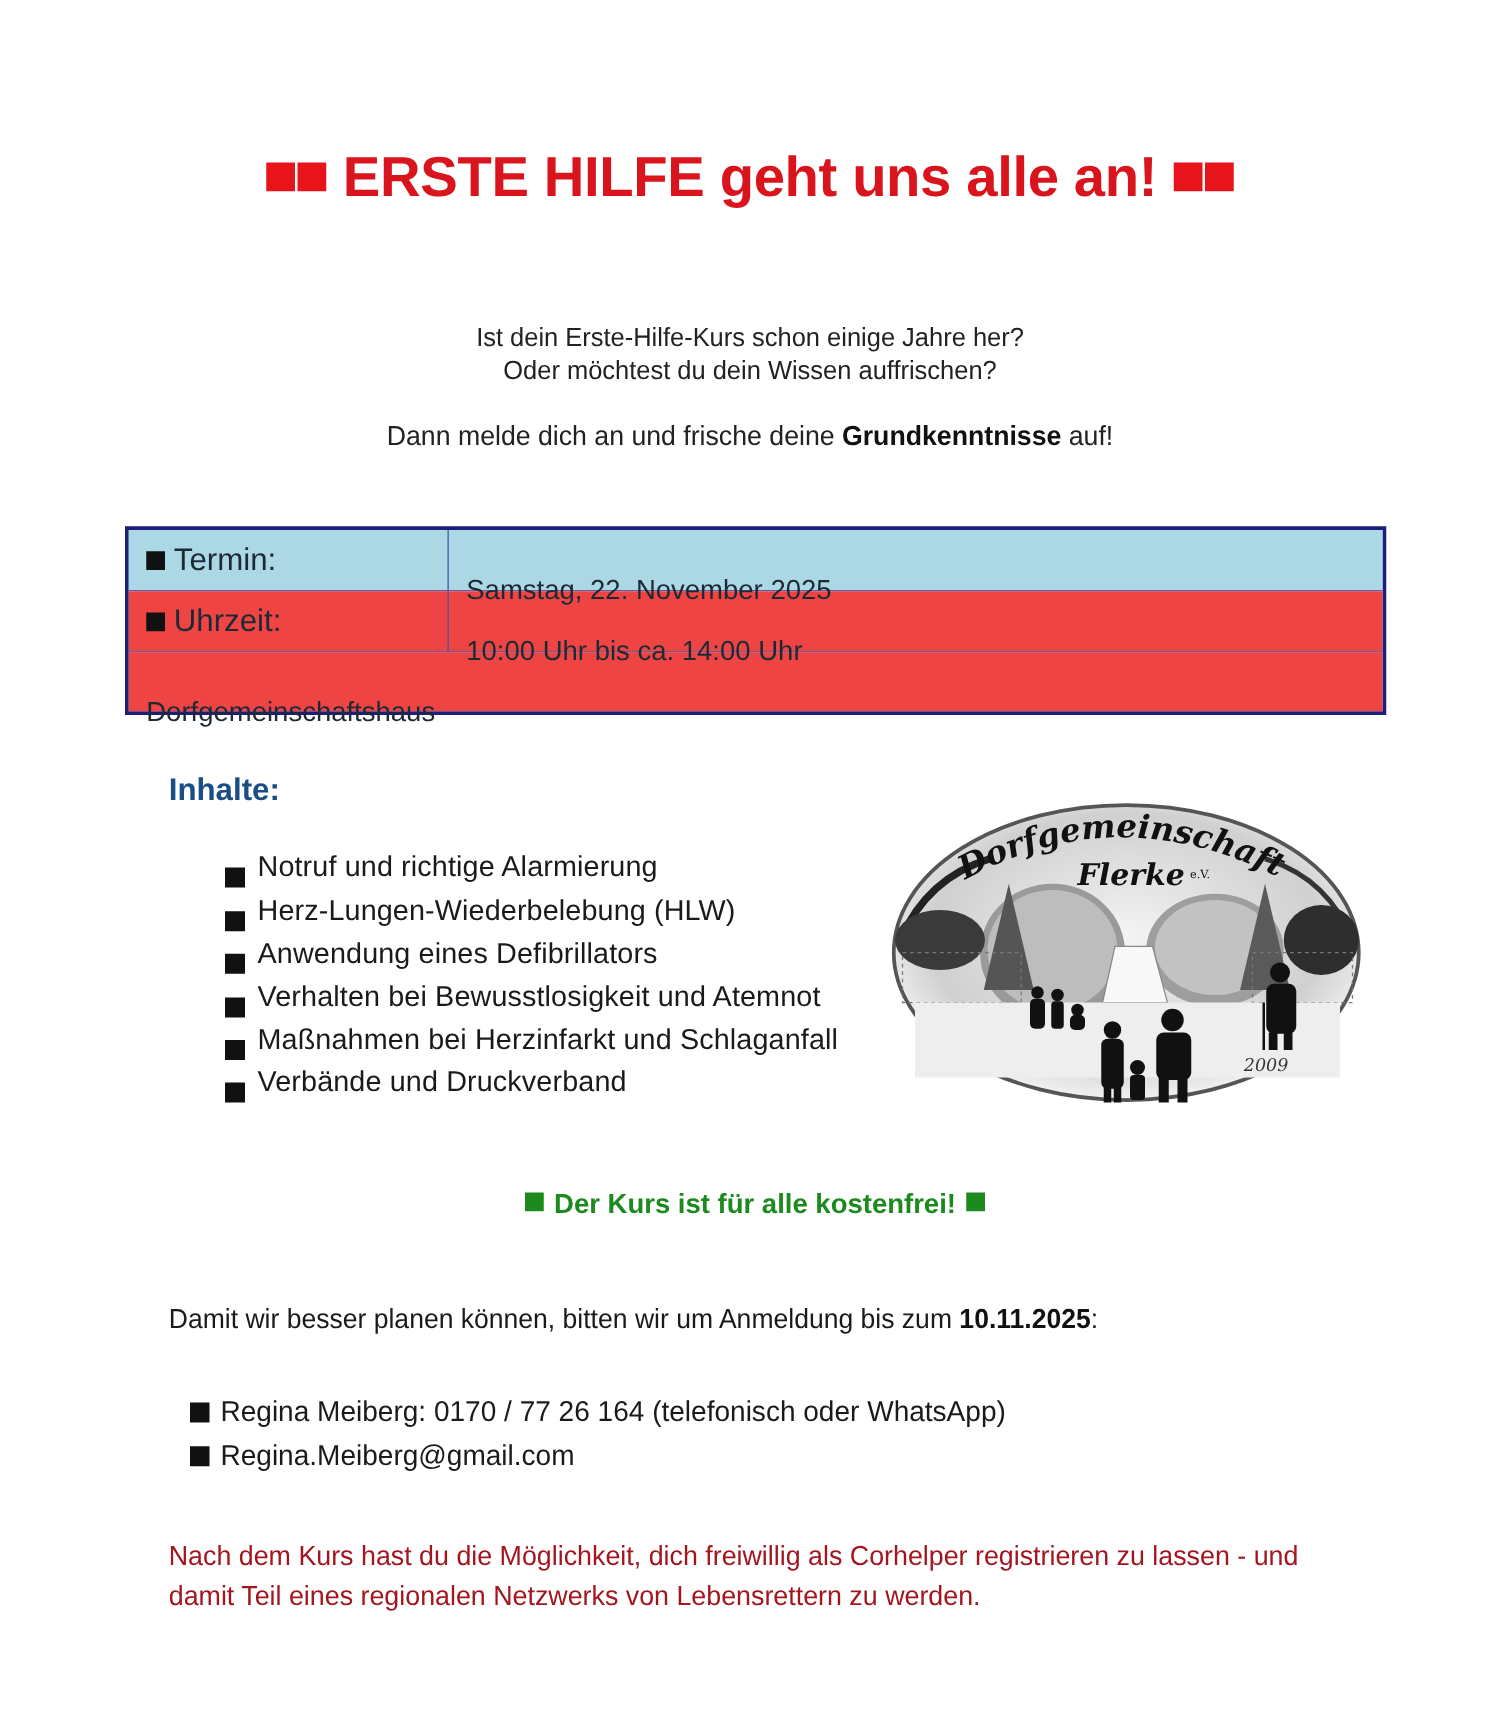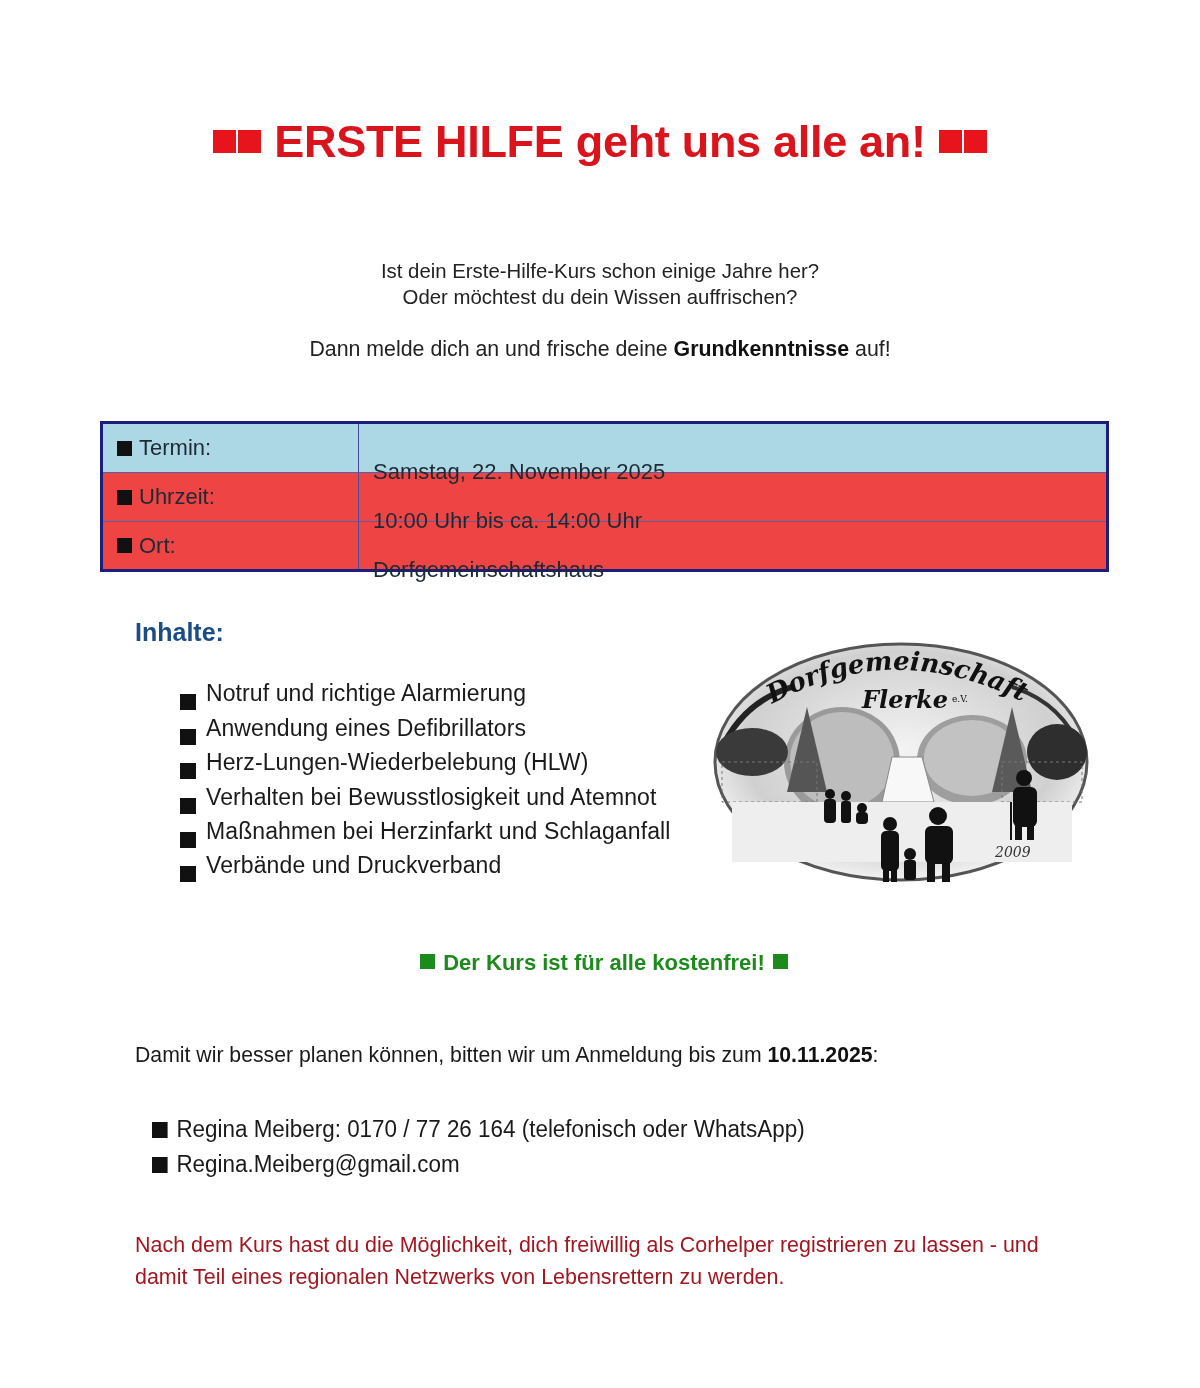--- a/index.html
+++ b/index.html
@@ -72,21 +72,21 @@
     .info-row:last-child { border-bottom: none; height: 47px; }
     .info-row.highlight { background: #acd8e6; }
     .info-row.plain { background: #ef4444; }
     .info-label {
       width: 256px;
       border-right: 1px solid #4a4ea0;
       box-sizing: border-box;
       padding-left: 14px;
       display: flex;
       align-items: center;
-      font-size: 22px;
+      font-size: 25px;
       color: #1d2a33;
     }
     .info-value {
       flex: 1;
       padding-left: 14px;
       display: flex;
       align-items: center;
       font-size: 22px;
       color: #1d2a33;
       margin-top: 48px;
@@ -229,41 +229,37 @@
     <div class="info-value">Samstag, 22. November 2025</div>
   </div>
   <div class="info-row plain">
     <div class="info-label">
         <span class="bsq"></span>
         <span>Uhrzeit:</span>
       </div>
     <div class="info-value">10:00 Uhr bis ca. 14:00 Uhr</div>
   </div>
   <div class="info-row plain">
-    <div class="info-label">
-        <span class="bsq"></span>
-        <span>Ort:</span>
-      </div>
     <div class="info-value">Dorfgemeinschaftshaus</div>
   </div>
 </div>
 
 <div class="section-title">Inhalte:</div>
 <ul class="content-list">
   <li>
       <span class="bsq"></span>
       <span>Notruf und richtige Alarmierung</span>
     </li>
   <li>
       <span class="bsq"></span>
+      <span>Herz-Lungen-Wiederbelebung (HLW)</span>
+    </li>
+  <li>
+      <span class="bsq"></span>
       <span>Anwendung eines Defibrillators</span>
-    </li>
-  <li>
-      <span class="bsq"></span>
-      <span>Herz-Lungen-Wiederbelebung (HLW)</span>
     </li>
   <li>
       <span class="bsq"></span>
       <span>Verhalten bei Bewusstlosigkeit und Atemnot</span>
     </li>
   <li>
       <span class="bsq"></span>
       <span>Maßnahmen bei Herzinfarkt und Schlaganfall</span>
     </li>
   <li>

